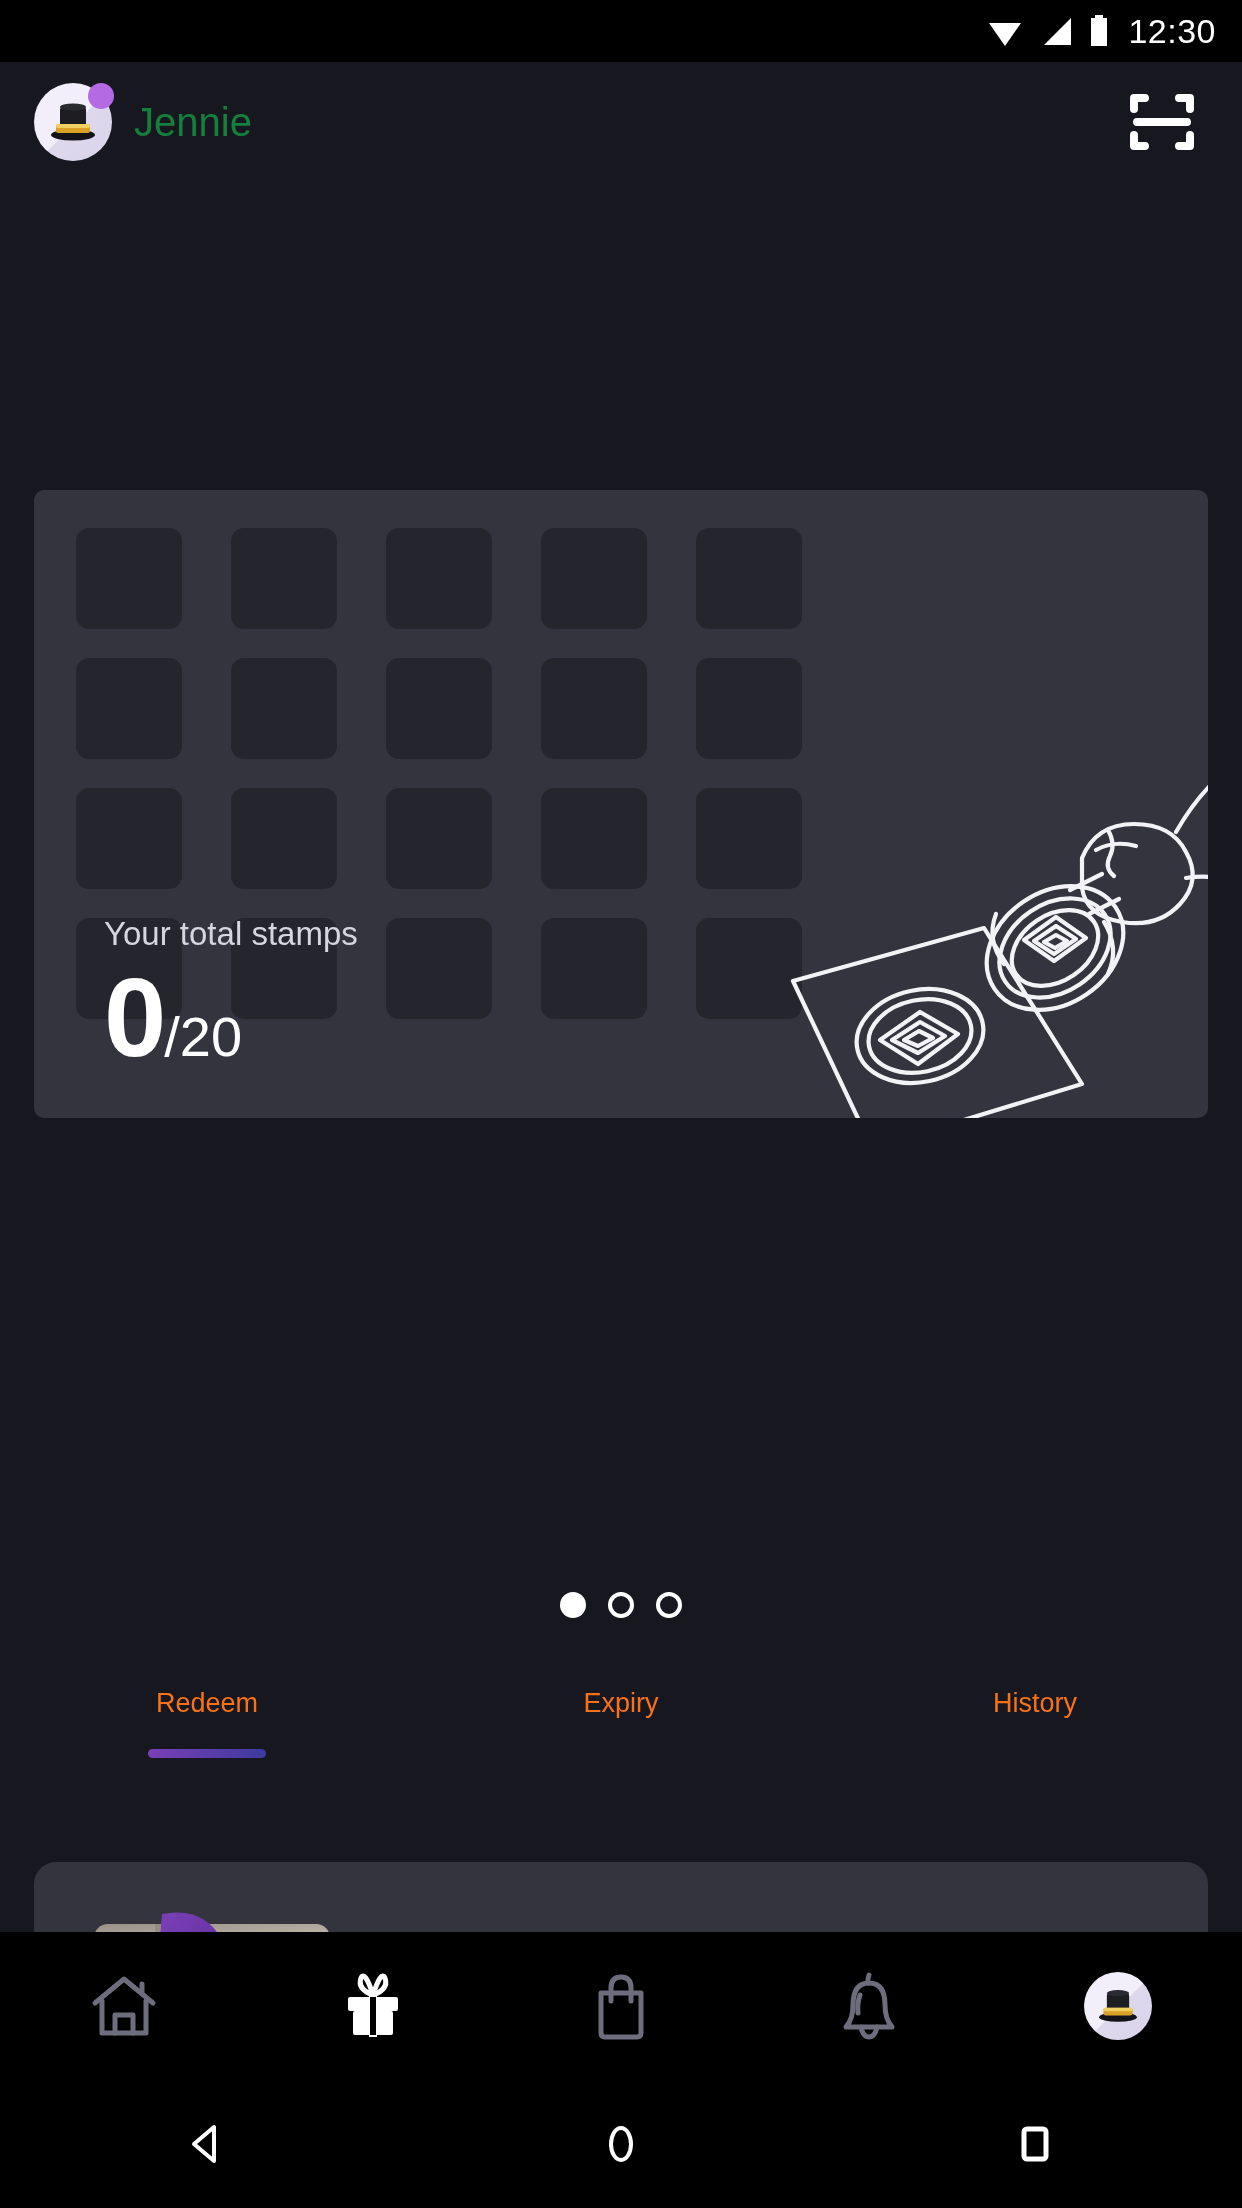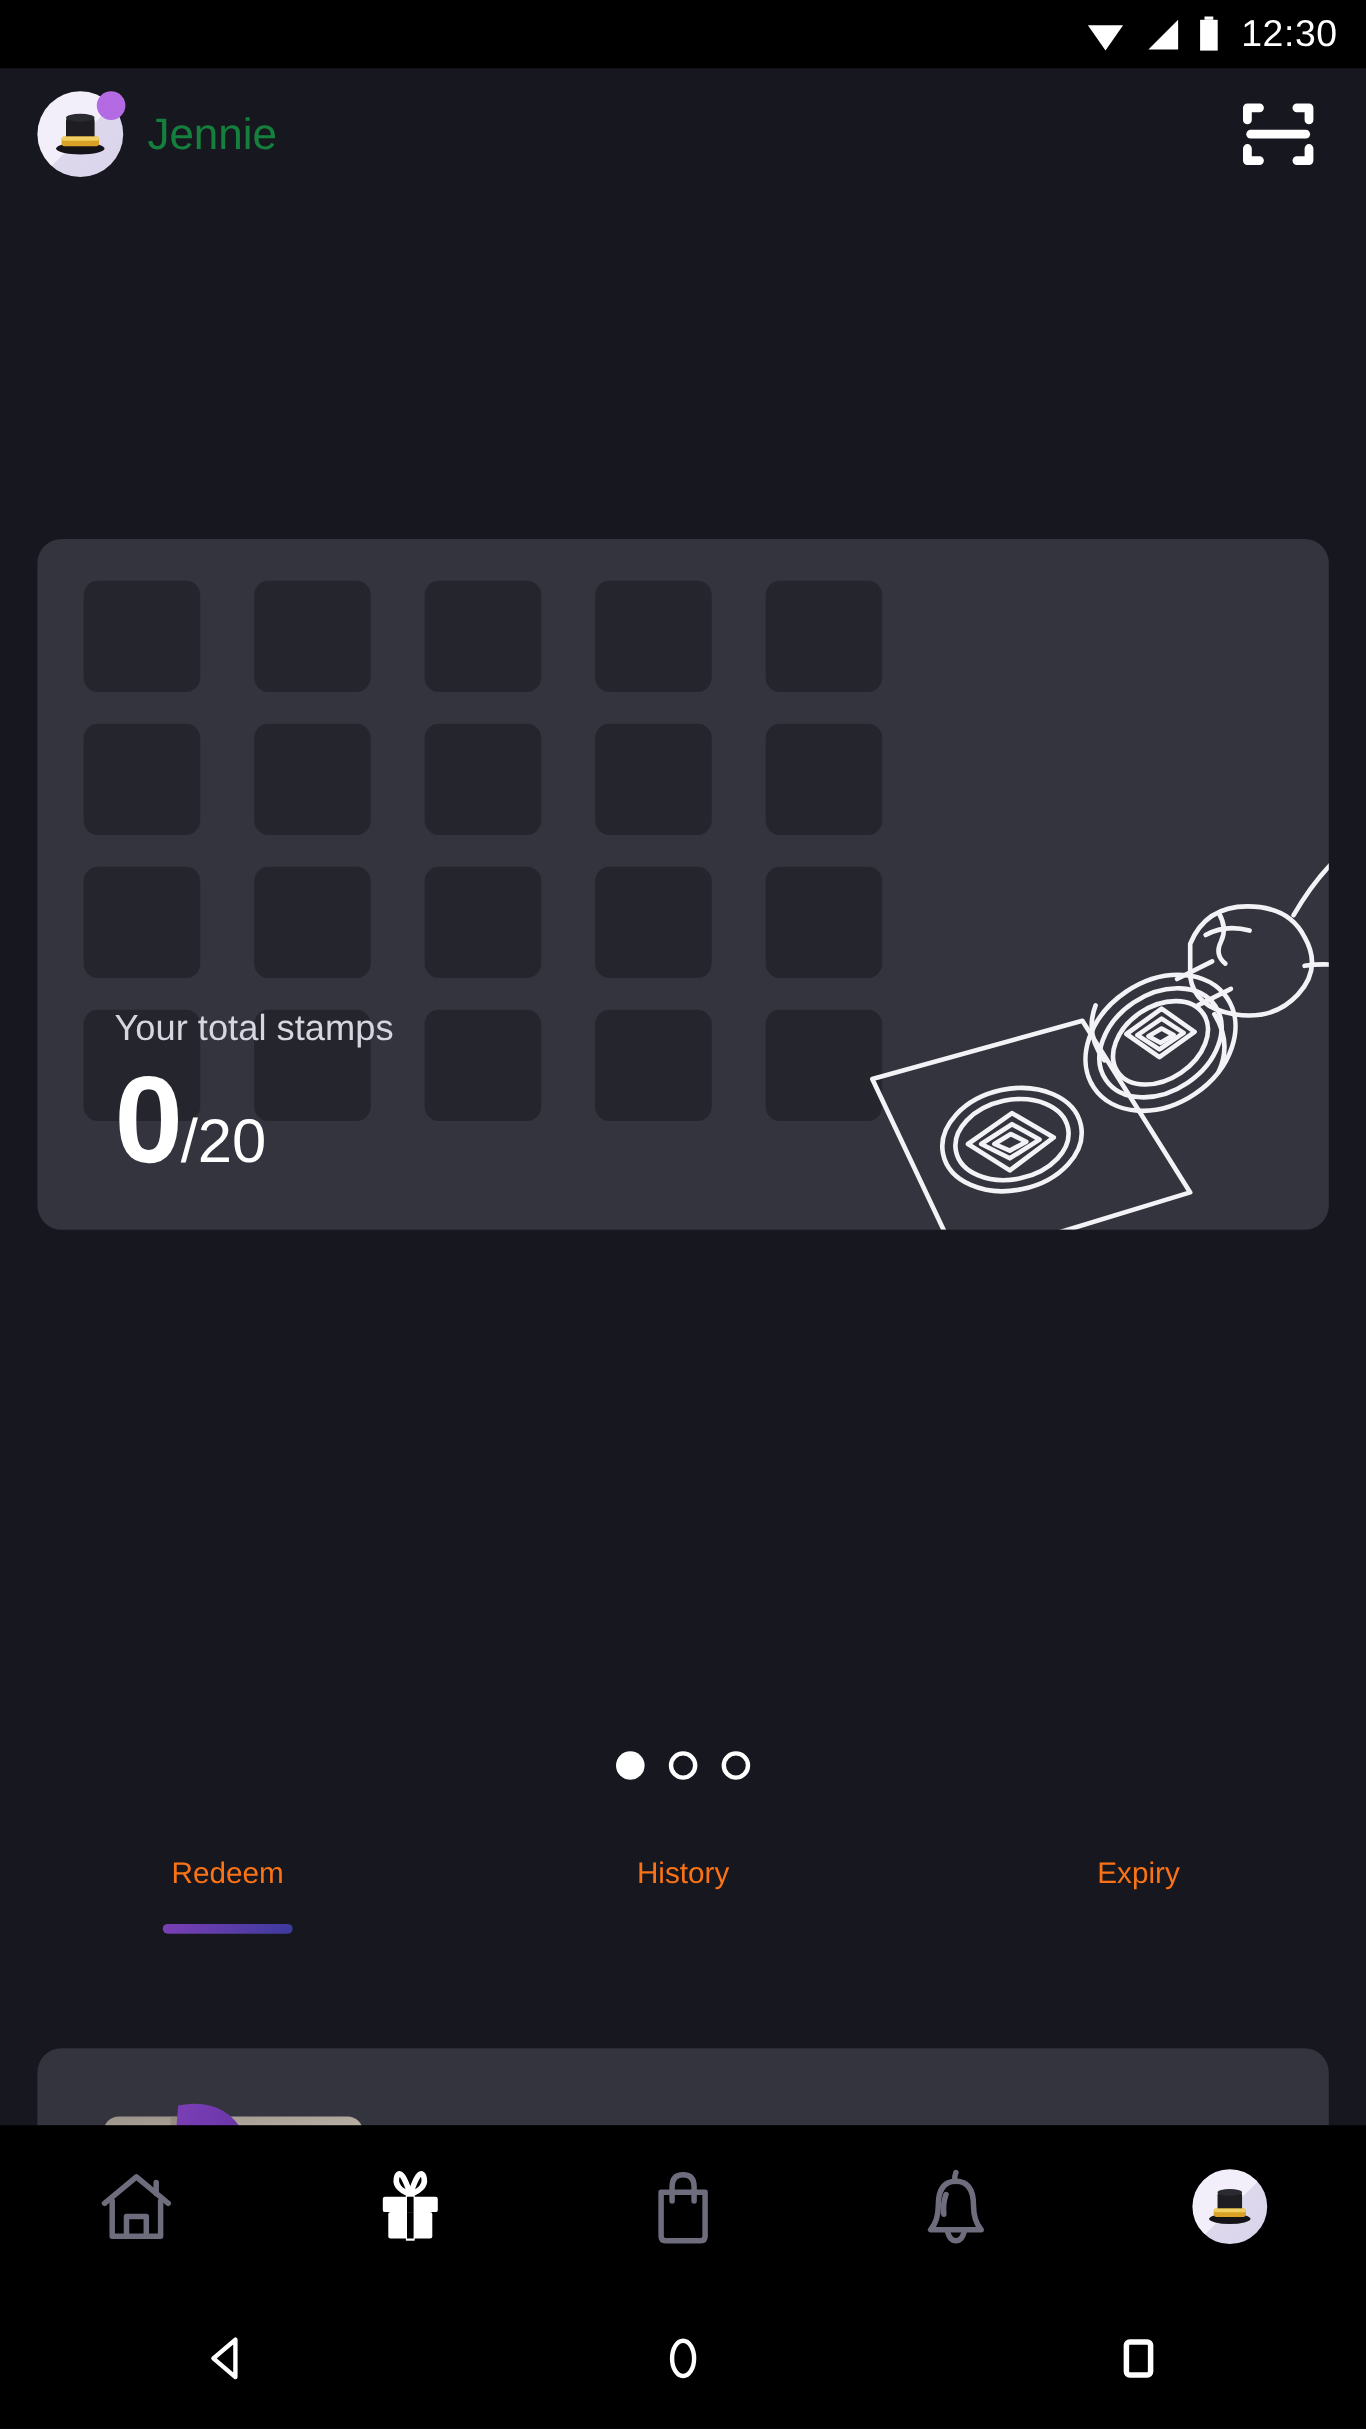--- a/index.html
+++ b/index.html
@@ -49,21 +49,21 @@
   .subtitle {
     position:absolute; top:375px; left:36px;
     color:#e9e9ef; font-size:36px; line-height:1.25; white-space:nowrap;
   }
   .subtitle .link { color:#b982ec; }
 
   
   .stamp-card {
     position:absolute; top:490px; left:34px;
     width:1174px; height:628px;
-    background:#34343e; border-radius:22px; overflow:hidden;
+    background:#34343e; border-radius:10px; overflow:hidden;
   }
   .stamp-grid {
     position:absolute; top:38px; left:42px;
     display:grid; grid-template-columns:repeat(5,106px); grid-template-rows:repeat(4,101px);
     column-gap:49px; row-gap:29px;
   }
   .stamp-slot { width:106px; height:101px; background:#25252e; border-radius:13px; }
   .totals { position:absolute; left:70px; bottom:54px; }
   .totals-label { color:#d6d6e0; font-size:33px; line-height:1; }
   .totals-value { margin-top:22px; display:flex; align-items:baseline; color:#fff; line-height:.82; }
@@ -238,25 +238,25 @@
       <div class="dot inactive"></div>
       <div class="dot inactive"></div>
     </div>
 
   <div class="tabs" id="tabs">
       <div class="tab active">
         <div class="tab-label">Redeem</div>
         <div class="tab-underline"></div>
       </div>
       <div class="tab">
+        <div class="tab-label">Expiry</div>
+        <div class="tab-underline"></div>
+      </div>
+      <div class="tab">
         <div class="tab-label">History</div>
-        <div class="tab-underline"></div>
-      </div>
-      <div class="tab">
-        <div class="tab-label">Expiry</div>
         <div class="tab-underline"></div>
       </div>
     </div>
 
   <div class="reward-card">
     <div class="reward-thumb">
       <div class="post"></div>
       <div class="shelf"></div>
 
     </div>

